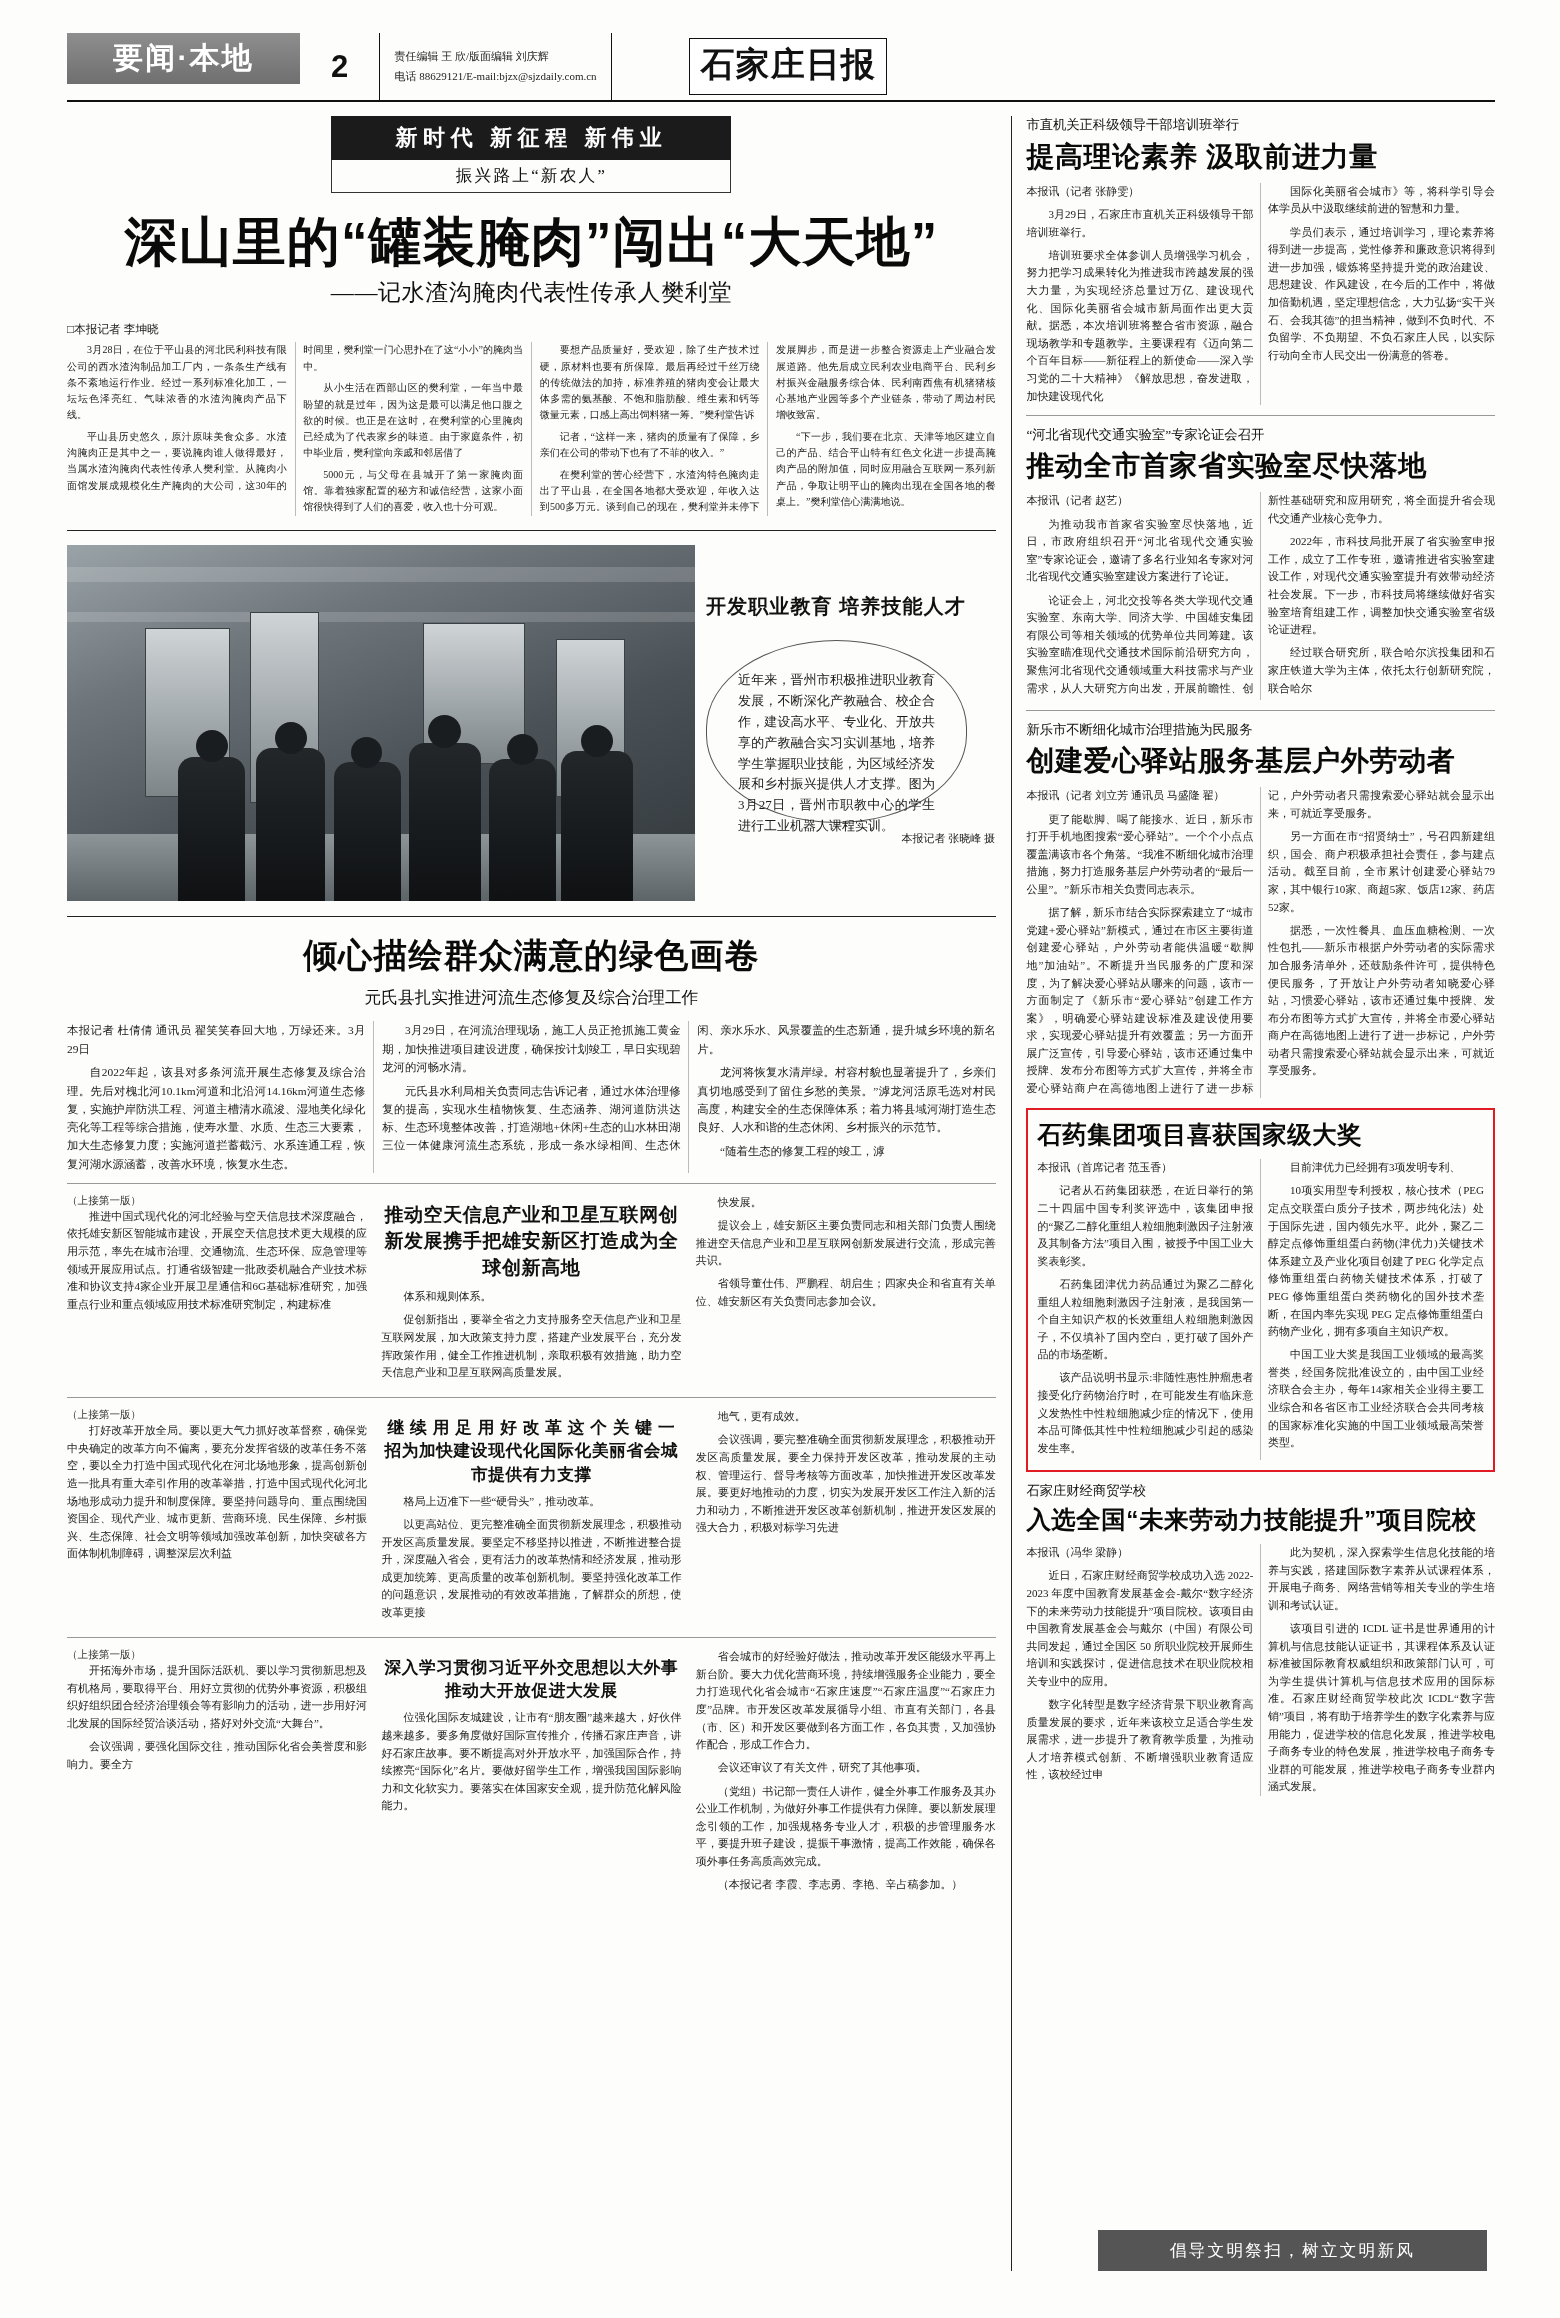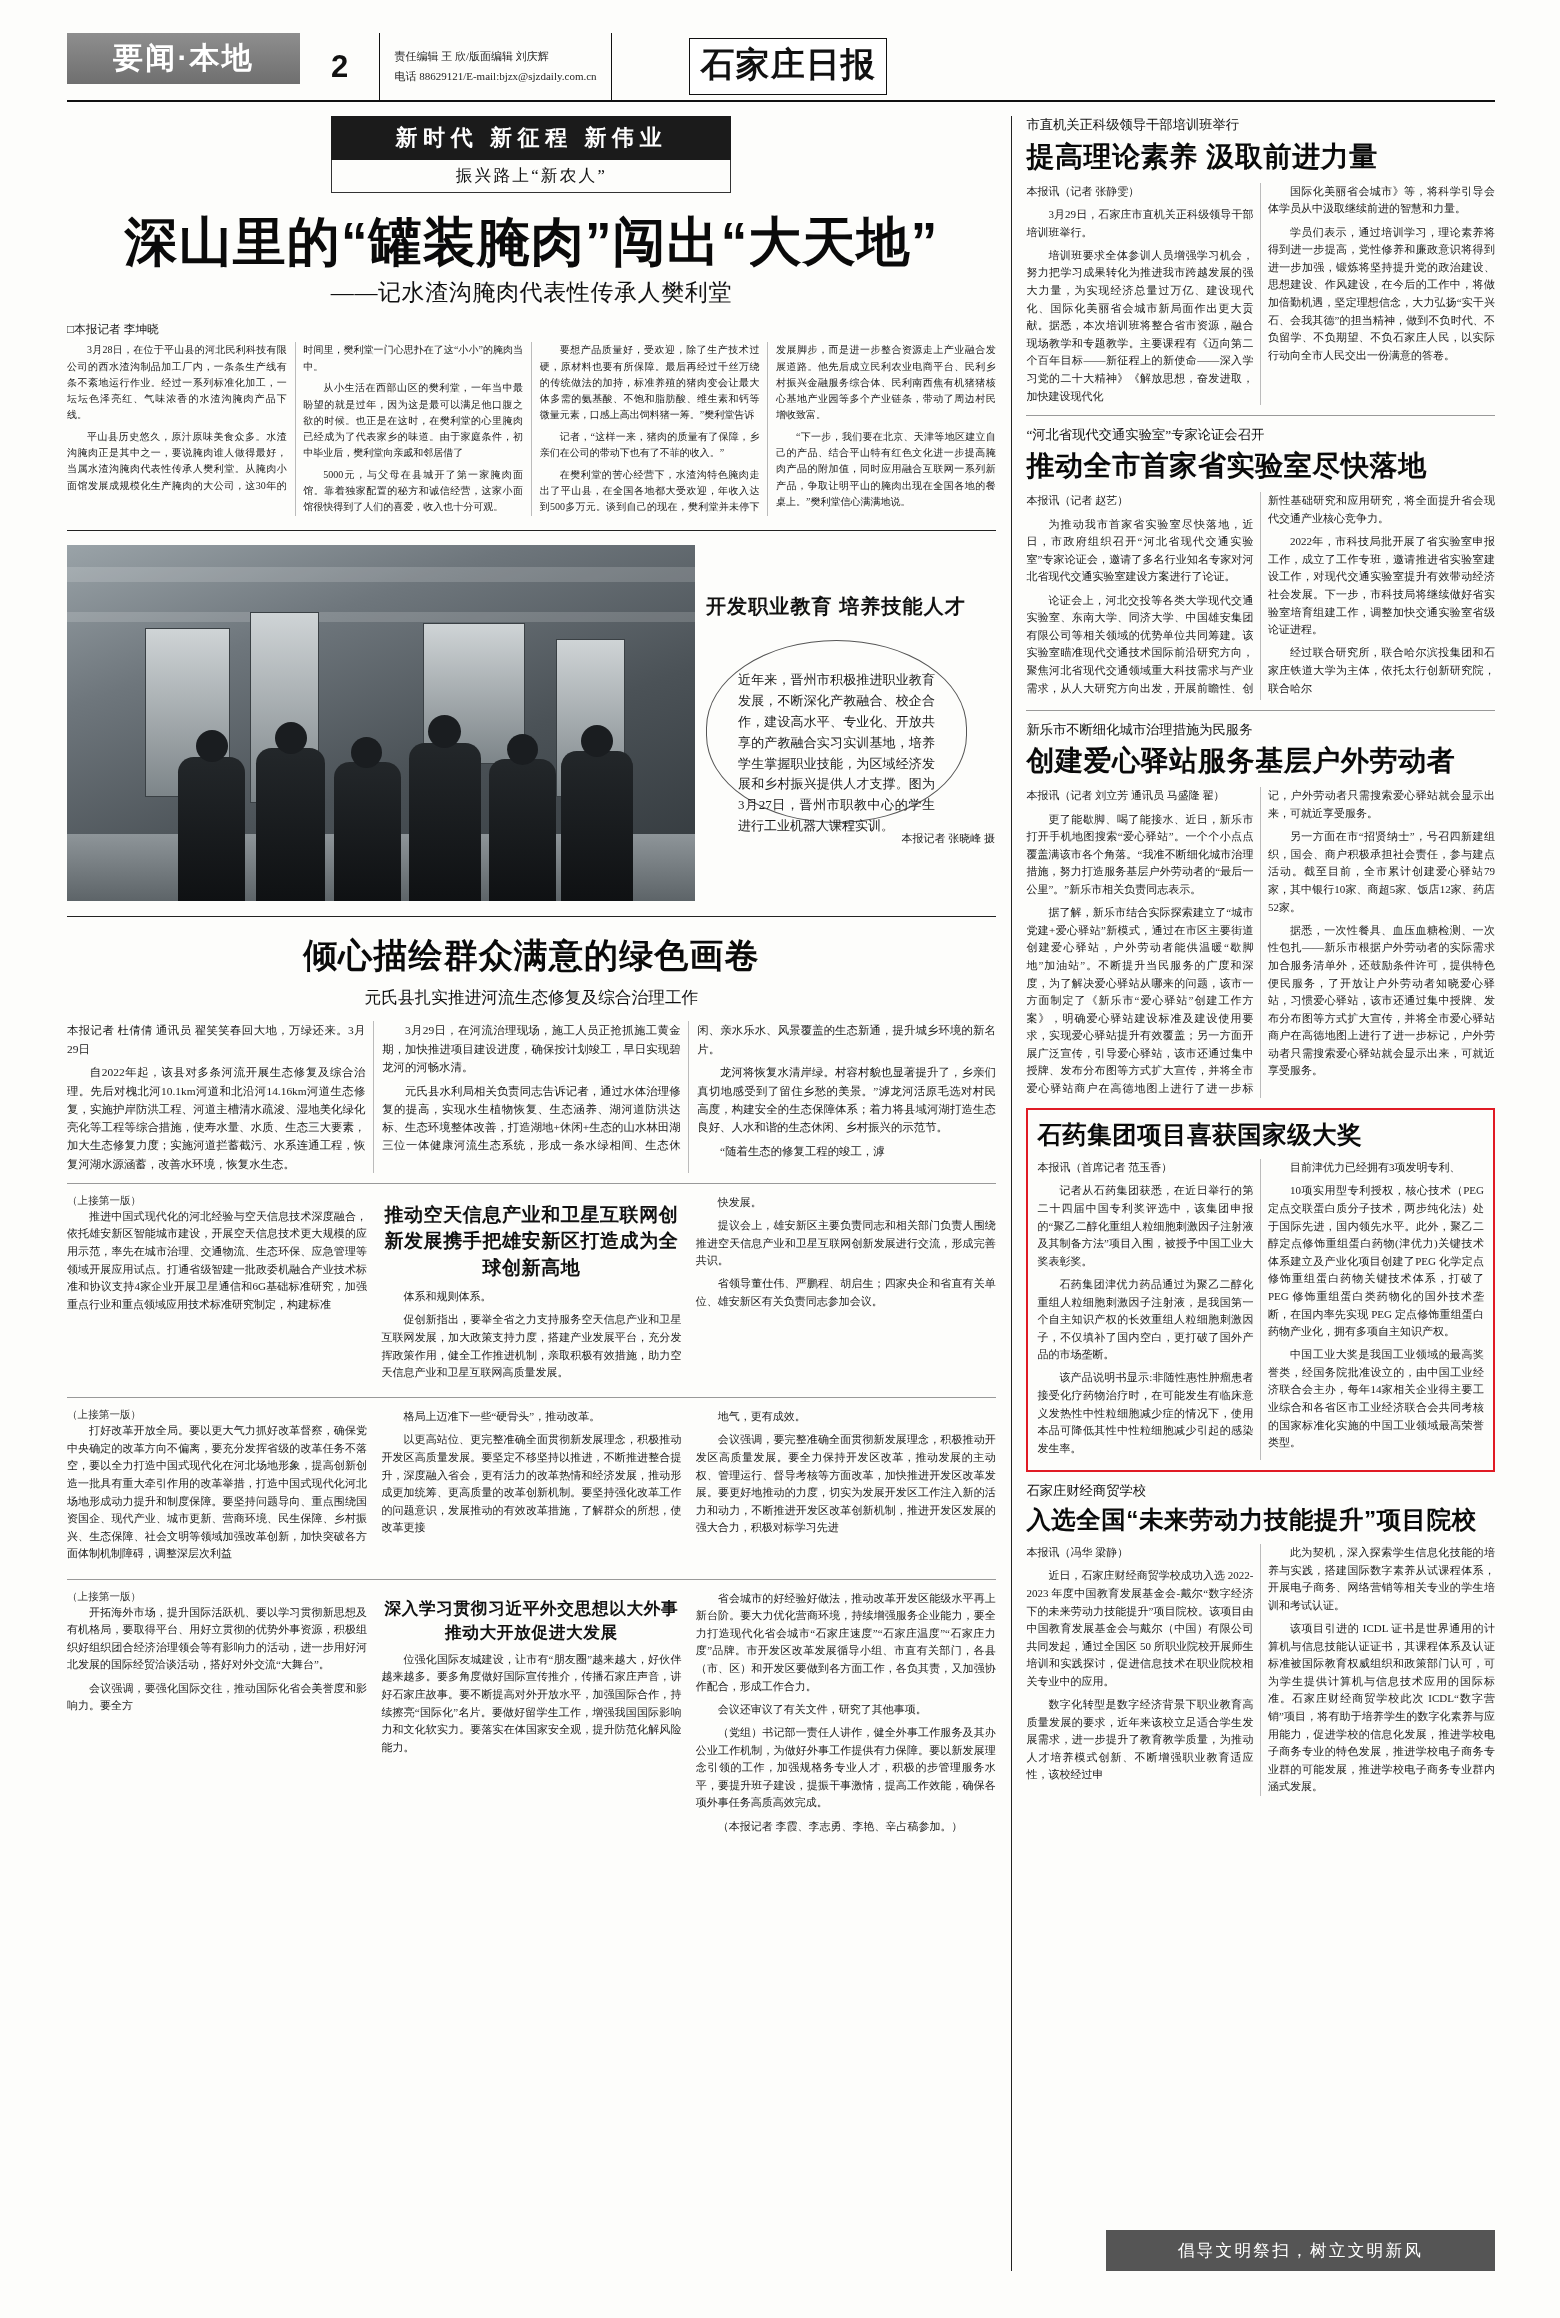--- a/index.html
+++ b/index.html
@@ -83,21 +83,21 @@
   
   .r-kicker{font-size:13.3px;color:#111;margin-bottom:4.4px;}
   .r-head{font-family:"Liberation Sans",sans-serif;font-weight:bold;font-size:28px;line-height:1.25;color:#0a0a0a;
           margin-bottom:9px;letter-spacing:0.6px;}
   .r-head.sm{font-size:24.4px;}
   .r-body{column-count:2;column-gap:14.4px;column-rule:0.6px solid #bbb;font-size:11px;line-height:1.6;
           text-align:justify;color:#1a1a1a;}
   .r-body p{margin:0 0 5.6px 0;text-indent:2em;}
   .r-byline{font-size:11px;color:#222;}
   .redbox{border:2.8px solid #e01b24;padding:10px 9px;margin:10px 0;}
-  .footer-bar{position:absolute;right:0;bottom:0;width:389px;background:#555;color:#fff;text-align:center;
+  .footer-bar{position:absolute;right:8px;bottom:0;width:389px;background:#555;color:#fff;text-align:center;
               font-family:"Liberation Sans",sans-serif;font-size:16.7px;letter-spacing:2.2px;padding:9px 0;}
 </style>
 </head>
 <body>
 
 <div class="page">
  <div class="inner">
 
   <div class="masthead">
     <div class="mh-title">要闻·本地</div>
@@ -202,20 +202,21 @@
       </div>
 
       <hr class="hr-thin">
 
       <div class="bottom-grid">
         <div class="bcol">
           <div class="tag">（上接第一版）</div>
           <p>打好改革开放全局。要以更大气力抓好改革督察，确保党中央确定的改革方向不偏离，要充分发挥省级的改革任务不落空，要以全力打造中国式现代化在河北场地形象，提高创新创造一批具有重大牵引作用的改革举措，打造中国式现代化河北场地形成动力提升和制度保障。要坚持问题导向、重点围绕国资国企、现代产业、城市更新、营商环境、民生保障、乡村振兴、生态保障、社会文明等领域加强改革创新，加快突破各方面体制机制障碍，调整深层次利益</p>
         </div>
         <div class="bcol">
+          <div class="boxhead small">继 续 用 足 用 好 改 革 这 个 关 键 一 招为加快建设现代化国际化美丽省会城市提供有力支撑</div>
           <p>格局上迈准下一些“硬骨头”，推动改革。</p>
           <p>以更高站位、更完整准确全面贯彻新发展理念，积极推动开发区高质量发展。要坚定不移坚持以推进，不断推进整合提升，深度融入省会，更有活力的改革热情和经济发展，推动形成更加统筹、更高质量的改革创新机制。要坚持强化改革工作的问题意识，发展推动的有效改革措施，了解群众的所想，使改革更接</p>
         </div>
         <div class="bcol">
           <p>地气，更有成效。</p>
           <p>会议强调，要完整准确全面贯彻新发展理念，积极推动开发区高质量发展。要全力保持开发区改革，推动发展的主动权、管理运行、督导考核等方面改革，加快推进开发区改革发展。要更好地推动的力度，切实为发展开发区工作注入新的活力和动力，不断推进开发区改革创新机制，推进开发区发展的强大合力，积极对标学习先进</p>
           <p></p>
         </div>
       </div>
 

